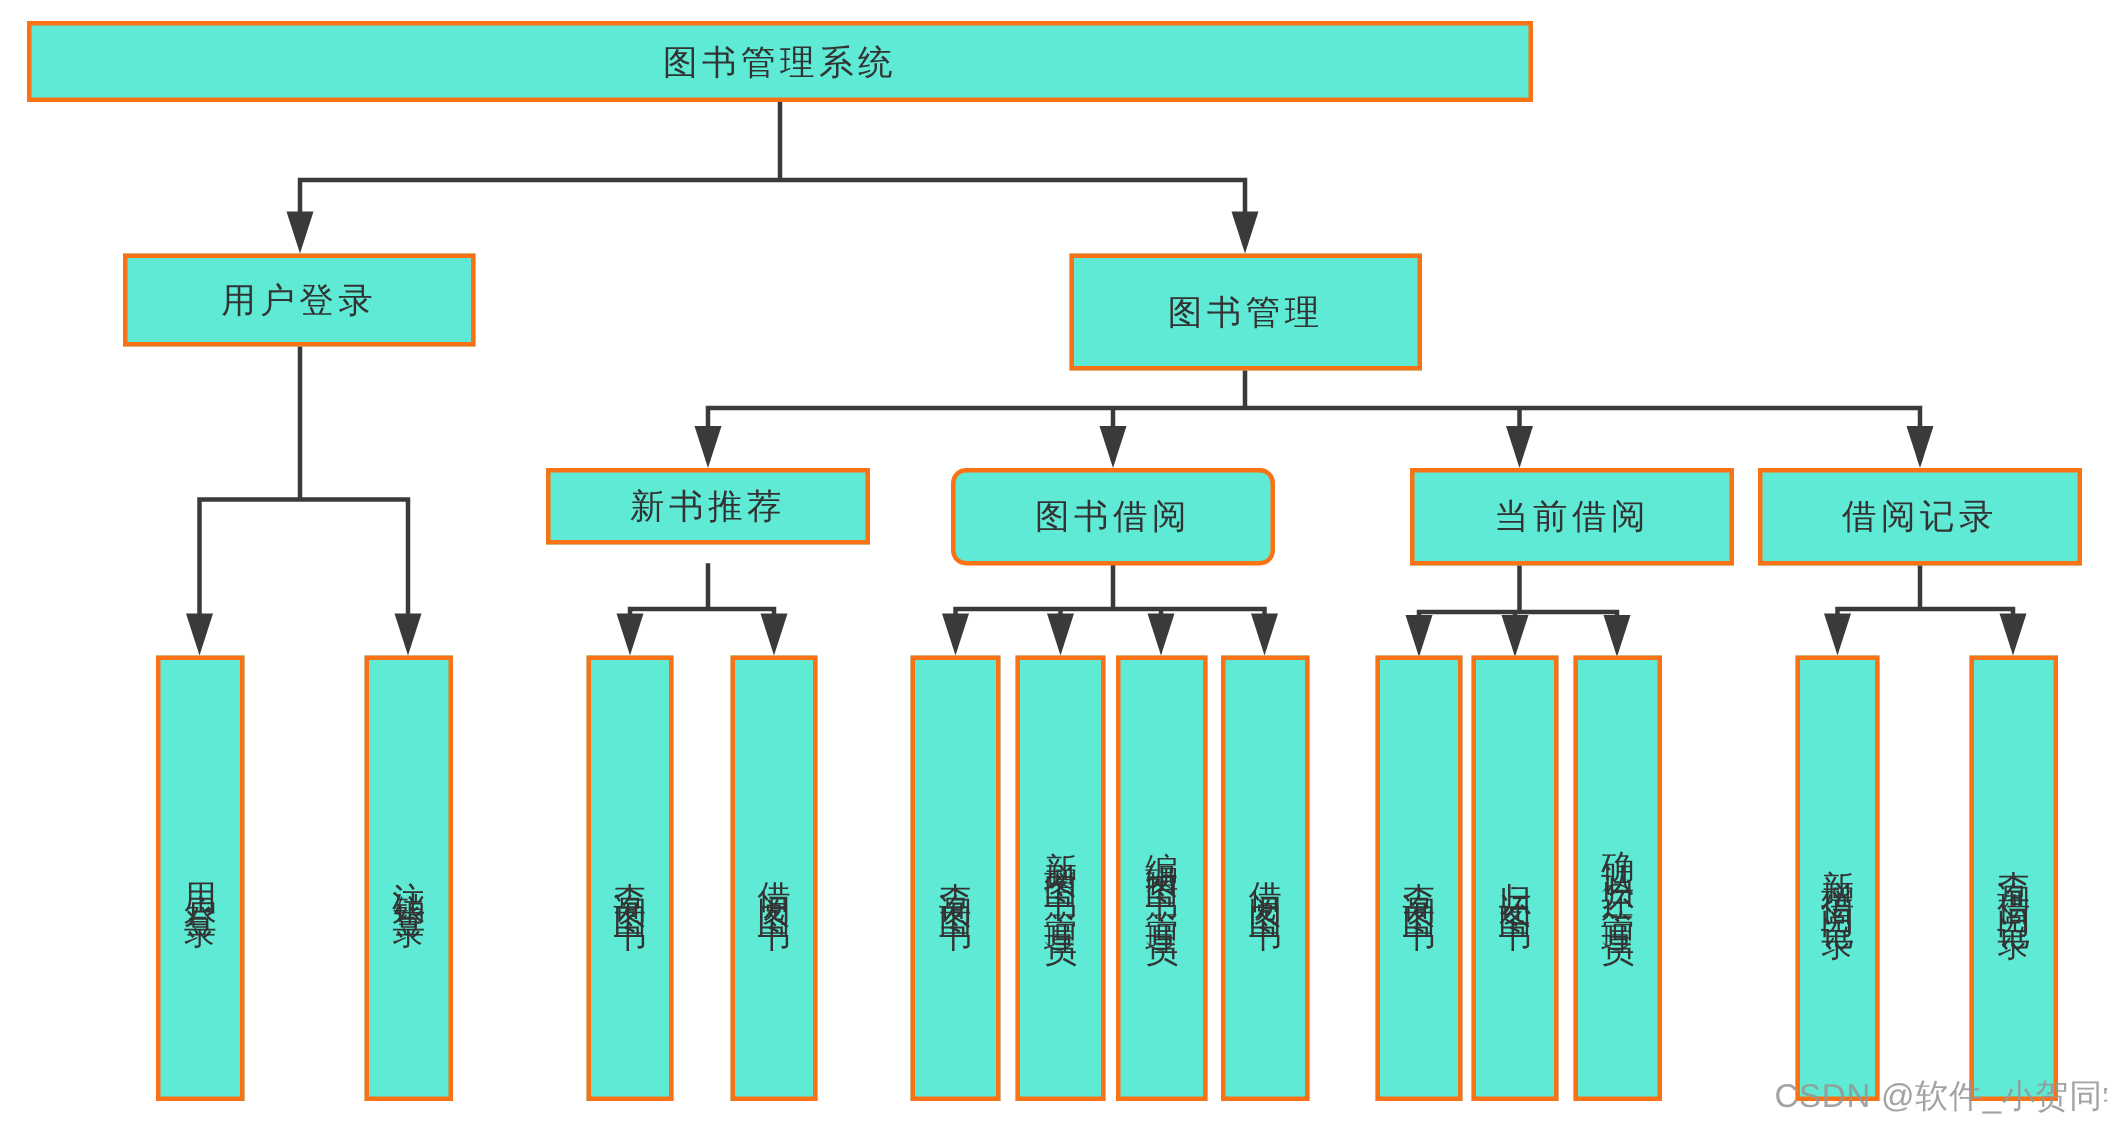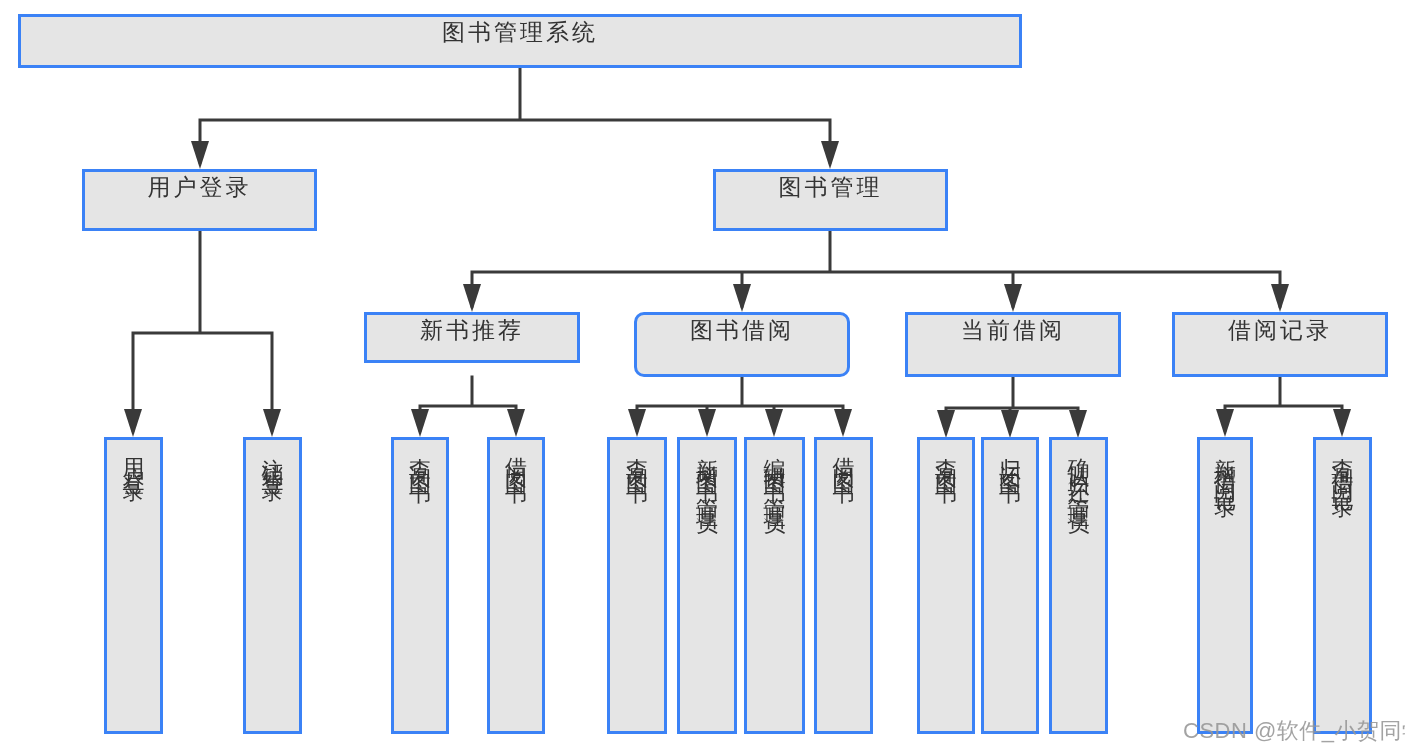--- a/index.html
+++ b/index.html
@@ -18,24 +18,24 @@
   .connectors {
     position: absolute;
     left: 0; top: 0;
     width: 1405px;
     height: 747px;
     pointer-events: none;
   }
   .node {
     position: absolute;
     box-sizing: border-box;
-    border: 3px solid #3b82f6;
-    background: #e5e5e5;
+    border: 3px solid #f97316;
+    background: #5eead4;
     display: flex;
-    align-items: flex-start;
+    align-items: center;
     justify-content: center;
     color: #333333;
     z-index: 2;
   }
   .node .lbl {
     font-size: 23px;
     letter-spacing: 3px;
     white-space: nowrap;
     color: #333333;
   }
@@ -43,24 +43,24 @@
     writing-mode: vertical-rl;
     text-orientation: mixed;
     font-size: 22px;
     letter-spacing: 8px;
     line-height: 1;
     white-space: nowrap;
   }
   
   #n-root          { left: 18px;  top: 14px;  width: 1004px; height: 54px; }
   #n-user-login    { left: 82px;  top: 169px; width: 235px;  height: 62px; }
-  #n-book-mgmt     { left: 713px; top: 169px; width: 235px;  height: 62px; }
+  #n-book-mgmt     { left: 713px; top: 169px; width: 235px;  height: 78px; }
   #n-new-book      { left: 364px; top: 312px; width: 216px;  height: 51px; }
   #n-book-borrow   { left: 634px; top: 312px; width: 216px;  height: 65px; border-radius: 10px; }
-  #n-cur-borrow    { left: 905px; top: 312px; width: 216px;  height: 65px; }
+  #n-cur-borrow    { left: 940px; top: 312px; width: 216px;  height: 65px; }
   #n-borrow-rec    { left: 1172px;top: 312px; width: 216px;  height: 65px; }
   .leaf            { top: 437px; height: 297px; }
   #l-ul-login      { left: 104px;  width: 59px; }
   #l-ul-logout     { left: 243px;  width: 59px; }
   #l-nb-query      { left: 391px;  width: 58px; }
   #l-nb-borrow     { left: 487px;  width: 58px; }
   #l-bb-query      { left: 607px;  width: 60px; }
   #l-bb-add        { left: 677px;  width: 60px; }
   #l-bb-edit       { left: 744px;  width: 61px; }
   #l-bb-borrow     { left: 814px;  width: 59px; }

